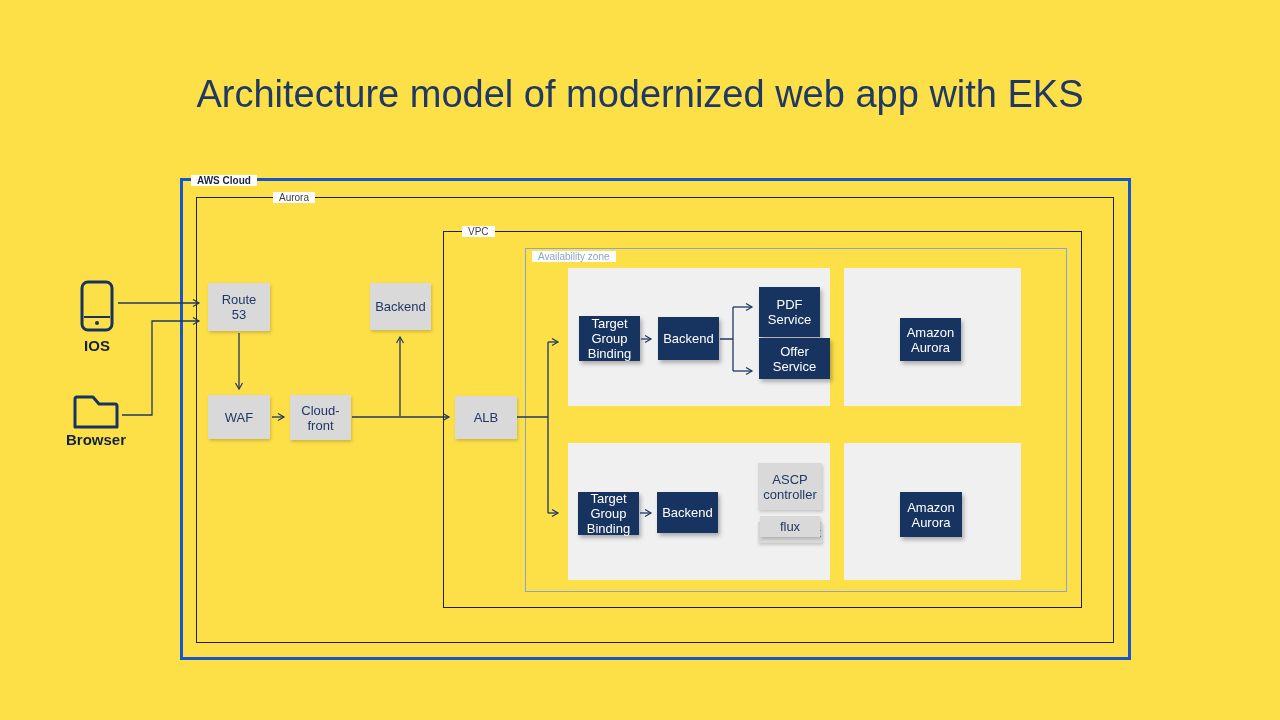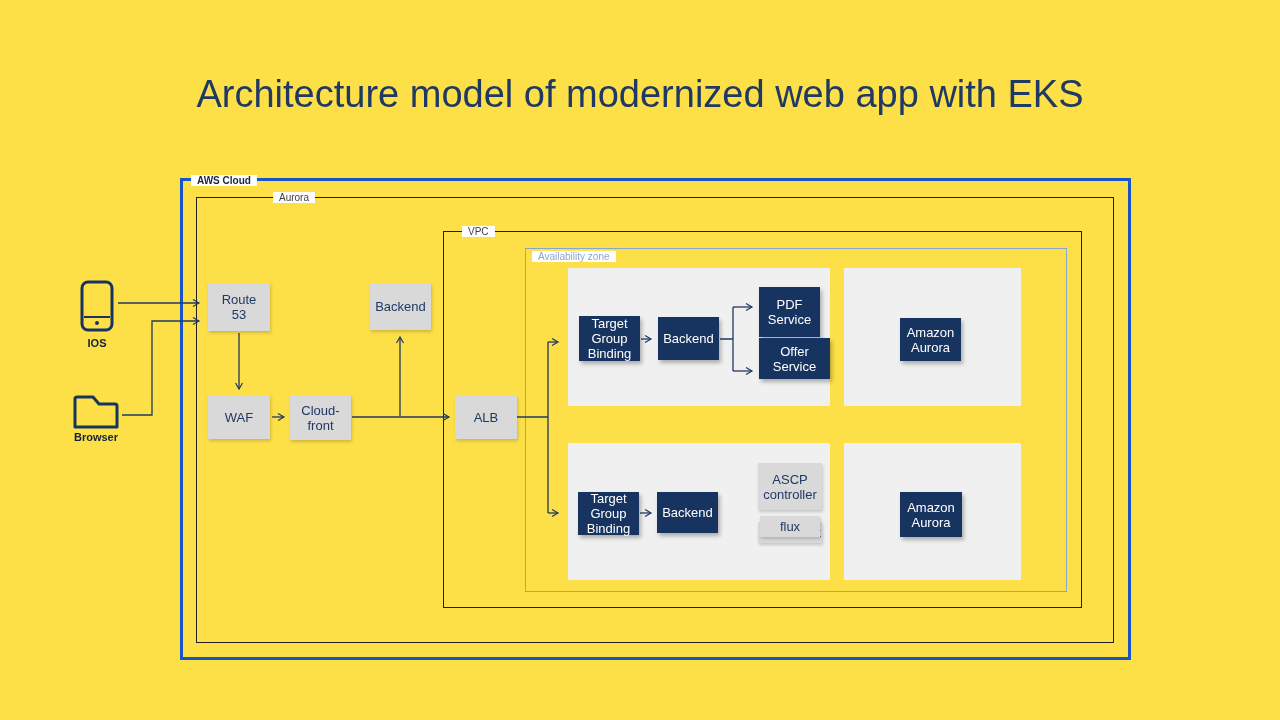--- a/index.html
+++ b/index.html
@@ -56,21 +56,21 @@
   .n-tgb2      { left: 578px; top: 492px; width: 61px; height: 43px; }
   .n-backend2  { left: 657px; top: 492px; width: 61px; height: 41px; }
   .n-ascp      { left: 758px; top: 463px; width: 64px; height: 47px; }
   .n-fluentbit { left: 758px; top: 522px; width: 64px; height: 21px; padding-left: 16px; }
   .n-flux      { left: 760px; top: 516px; width: 60px; height: 21px; }
   .n-aurora2   { left: 900px; top: 492px; width: 62px; height: 45px; }
   
   .icon { position: absolute; }
   .client-label {
     position: absolute; width: 70px; text-align: center;
-    font-size: 11px; font-weight: bold; color: #14213d;
+    font-size: 15px; font-weight: bold; color: #14213d;
   }
   .lbl-ios     { left: 62px; top: 337px; }
   .lbl-browser { left: 61px; top: 431px; }
   .wires { position: absolute; left: 0; top: 0; pointer-events: none; }
 </style>
 </head>
 <body>
 
 <div class="canvas">
 

